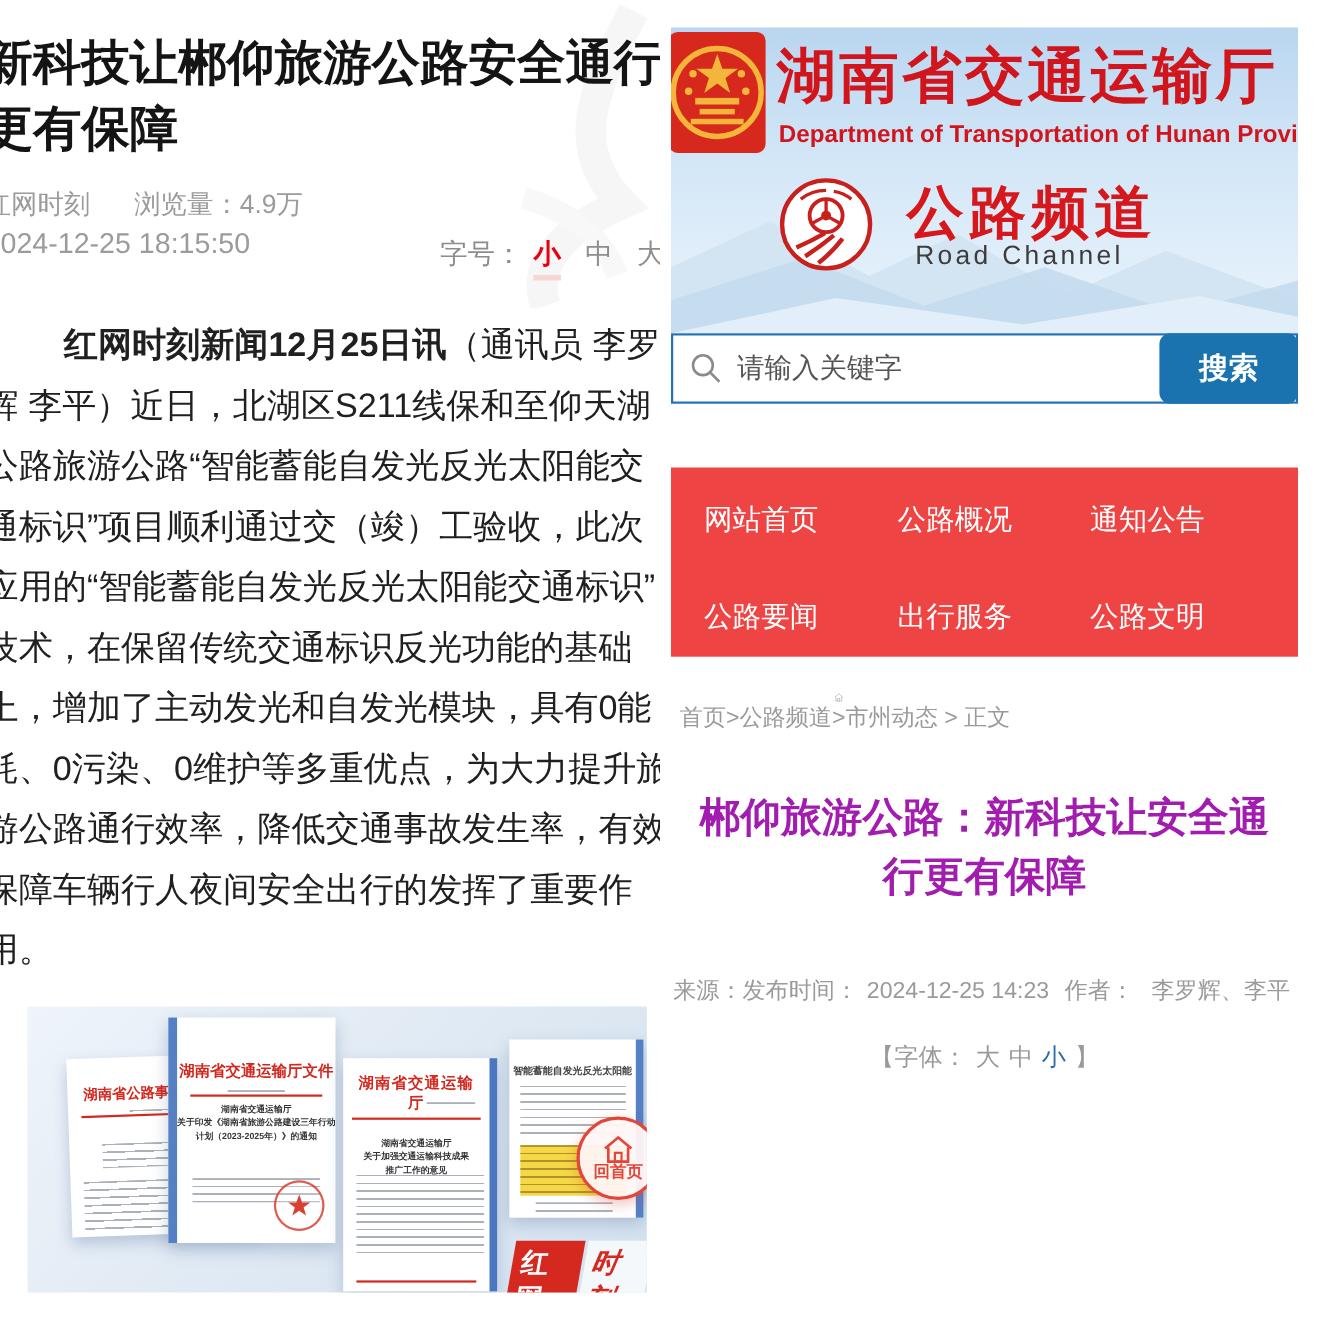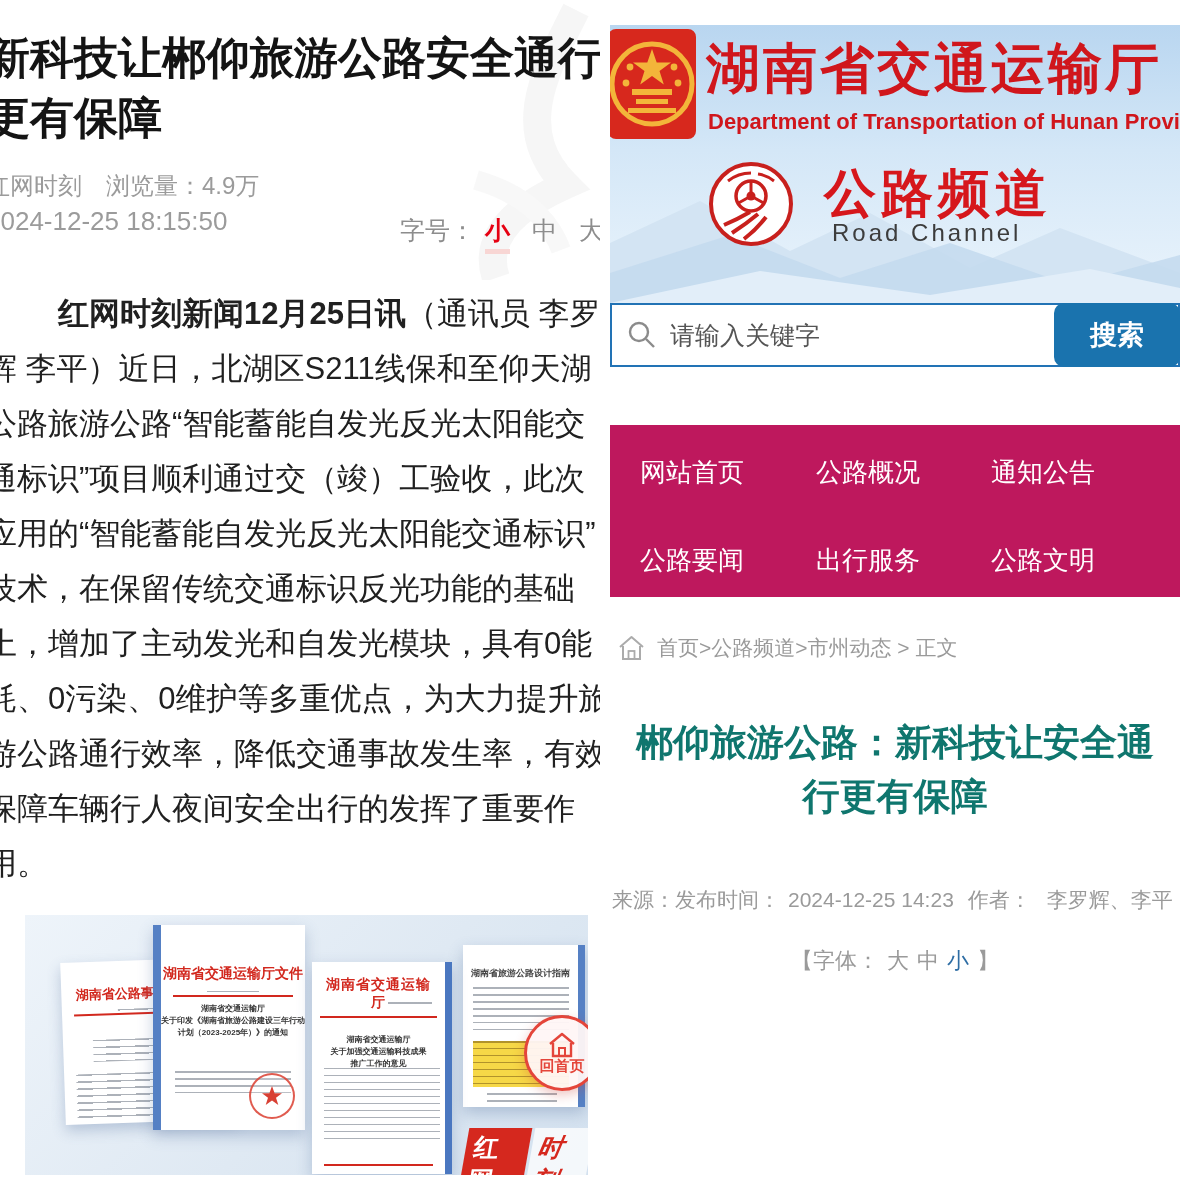--- a/index.html
+++ b/index.html
@@ -6,21 +6,21 @@
   html,body { width:1200px; height:1200px; overflow:hidden; background:#fff;
     font-family:"Liberation Sans","DejaVu Sans",sans-serif; }
   #canvas { position:relative; width:1200px; height:1200px; background:#fff; }
 
   
   .left-pane { position:absolute; left:0; top:0; width:600px; height:1200px; overflow:hidden; background:#fff; }
   .left-inner { position:absolute; left:-14px; top:0; width:650px; height:1200px; }
   .lp-watermark { position:absolute; left:430px; top:0; opacity:.55; pointer-events:none; }
   .lp-title { position:absolute; left:0; top:28px; font-size:44px; line-height:60px; font-weight:bold; color:#141414; white-space:nowrap; }
   .lp-meta { position:absolute; left:0; top:170px; font-size:24px; color:#9b9b9b; white-space:nowrap; }
-  .lp-views-label { margin-left:24px; }
+  .lp-views-label { margin-left:40px; }
   .lp-fs { position:absolute; left:414px; top:170px; font-size:25px; color:#8d8d8d; white-space:nowrap;margin-top:44px; }
   .lp-fs .fs-small { color:#e60012; font-weight:bold; margin-left:10px; border-bottom:5px solid #f8d6d4; padding-bottom:5px; }
   .lp-fs .fs-mid { margin-left:22px; }
   .lp-fs .fs-big { margin-left:22px; }
   .lp-date { position:absolute; left:0; top:206px; font-size:26px; color:#9b9b9b; white-space:nowrap; }
   .lp-line { position:absolute; left:0; white-space:nowrap; font-size:31px; color:#202020; height:55px; line-height:55px; }
   .lp-line b { font-weight:bold; }
   .lp-indent { padding-left:72px; }
 
   
@@ -66,29 +66,29 @@
   .search-row { position:absolute; left:0; top:303px; width:570px; height:64px; }
   .search-input { position:absolute; left:0; top:0; width:570px; height:64px; border:2px solid #2273b5;
     background:#fff; padding-left:58px; font-size:25px; color:#444; outline:none;
     font-family:"Liberation Sans","DejaVu Sans",sans-serif; }
   .search-input::placeholder { color:#555; }
   .mag { position:absolute; left:16px; top:16px; pointer-events:none; }
   .search-btn { position:absolute; right:0; top:0; width:126px; height:64px; background:#1a73ae; border:none;
     border-radius:10px; color:#fff; font-size:27px; font-weight:bold; cursor:pointer;
     font-family:"Liberation Sans","DejaVu Sans",sans-serif; }
 
-  .nav { position:absolute; left:0; top:425px; width:570px; height:172px; background:#be185d; }
+  .nav { position:absolute; left:0; top:425px; width:570px; height:172px; background:#ef4444; }
   .nav-item { position:absolute; color:#fff; font-size:26px; white-space:nowrap; cursor:pointer; }
 
   .breadcrumb { position:absolute; left:8px; top:630px; height:36px; display:flex; align-items:center;
-    color:#9a9a9a; font-size:21px; }
+    color:#9a9a9a; font-size:21px;flex-direction:column; }
   .breadcrumb svg { margin-right:12px; }
 
   .art-title { position:absolute; left:0; top:716px; width:570px; text-align:center;
-    font-size:37px; font-weight:bold; color:#0f766e; line-height:54px; }
+    font-size:37px; font-weight:bold; color:#a21caf; line-height:54px; }
   .art-meta { position:absolute; left:2px; top:886px; width:570px; font-size:21px; color:#9a9a9a; white-space:nowrap; }
   .art-meta .m1 { } .art-meta .m2 { margin-left:8px; }
   .art-meta .m3 { margin-left:14px; } .art-meta .m4 { margin-left:16px; }
   .art-font { position:absolute; left:0; top:946px; width:570px; text-align:center; font-size:22px; color:#9a9a9a; }
   .art-font span { margin:0 4px; cursor:pointer; }
   .art-font .f-small { color:#2e6da4; }
   .art-body { position:absolute; left:0; top:1050px; width:570px; height:128px; overflow:hidden;
     font-size:20px; color:#333; }
   .ab-line { position:absolute; left:0; white-space:nowrap; height:26px; line-height:26px; }
 </style>
@@ -161,21 +161,21 @@
           <div class="doc-title-red t3">湖南省交通运输厅</div>
           <div class="flines" style="left:76px;top:40px;width:44px;height:5px"></div>
           <div class="doc-sub" style="margin-top:16px">湖南省交通运输厅</div>
           <div class="doc-sub">关于加强交通运输科技成果</div>
           <div class="doc-sub">推广工作的意见</div>
           <div class="flines" style="left:12px;top:106px;width:116px;height:76px"></div>
           <div class="red-hr" style="position:absolute;left:0;right:0;top:196px"></div>
         </div>
 
         <div class="doc doc4">
-          <div class="t4">湖南省旅游公路设计指南</div>
+          <div class="t4">智能蓄能自发光反光太阳能</div>
           <div class="flines" style="left:10px;top:42px;width:96px;height:48px"></div>
           <div class="hl"></div>
           <div class="flines" style="left:24px;top:148px;width:70px;height:10px"></div>
         </div>
 
         <div class="home-circle">
           <svg width="28" height="26" viewBox="0 0 28 26">
             <path d="M2 12 L14 2 L26 12" fill="none" stroke="#e4453a" stroke-width="2.4" stroke-linejoin="round"></path>
             <path d="M5 11 V24 H23 V11" fill="none" stroke="#e4453a" stroke-width="2.4"></path>
             <rect x="11" y="16" width="6" height="8" fill="none" stroke="#e4453a" stroke-width="2"></rect>

